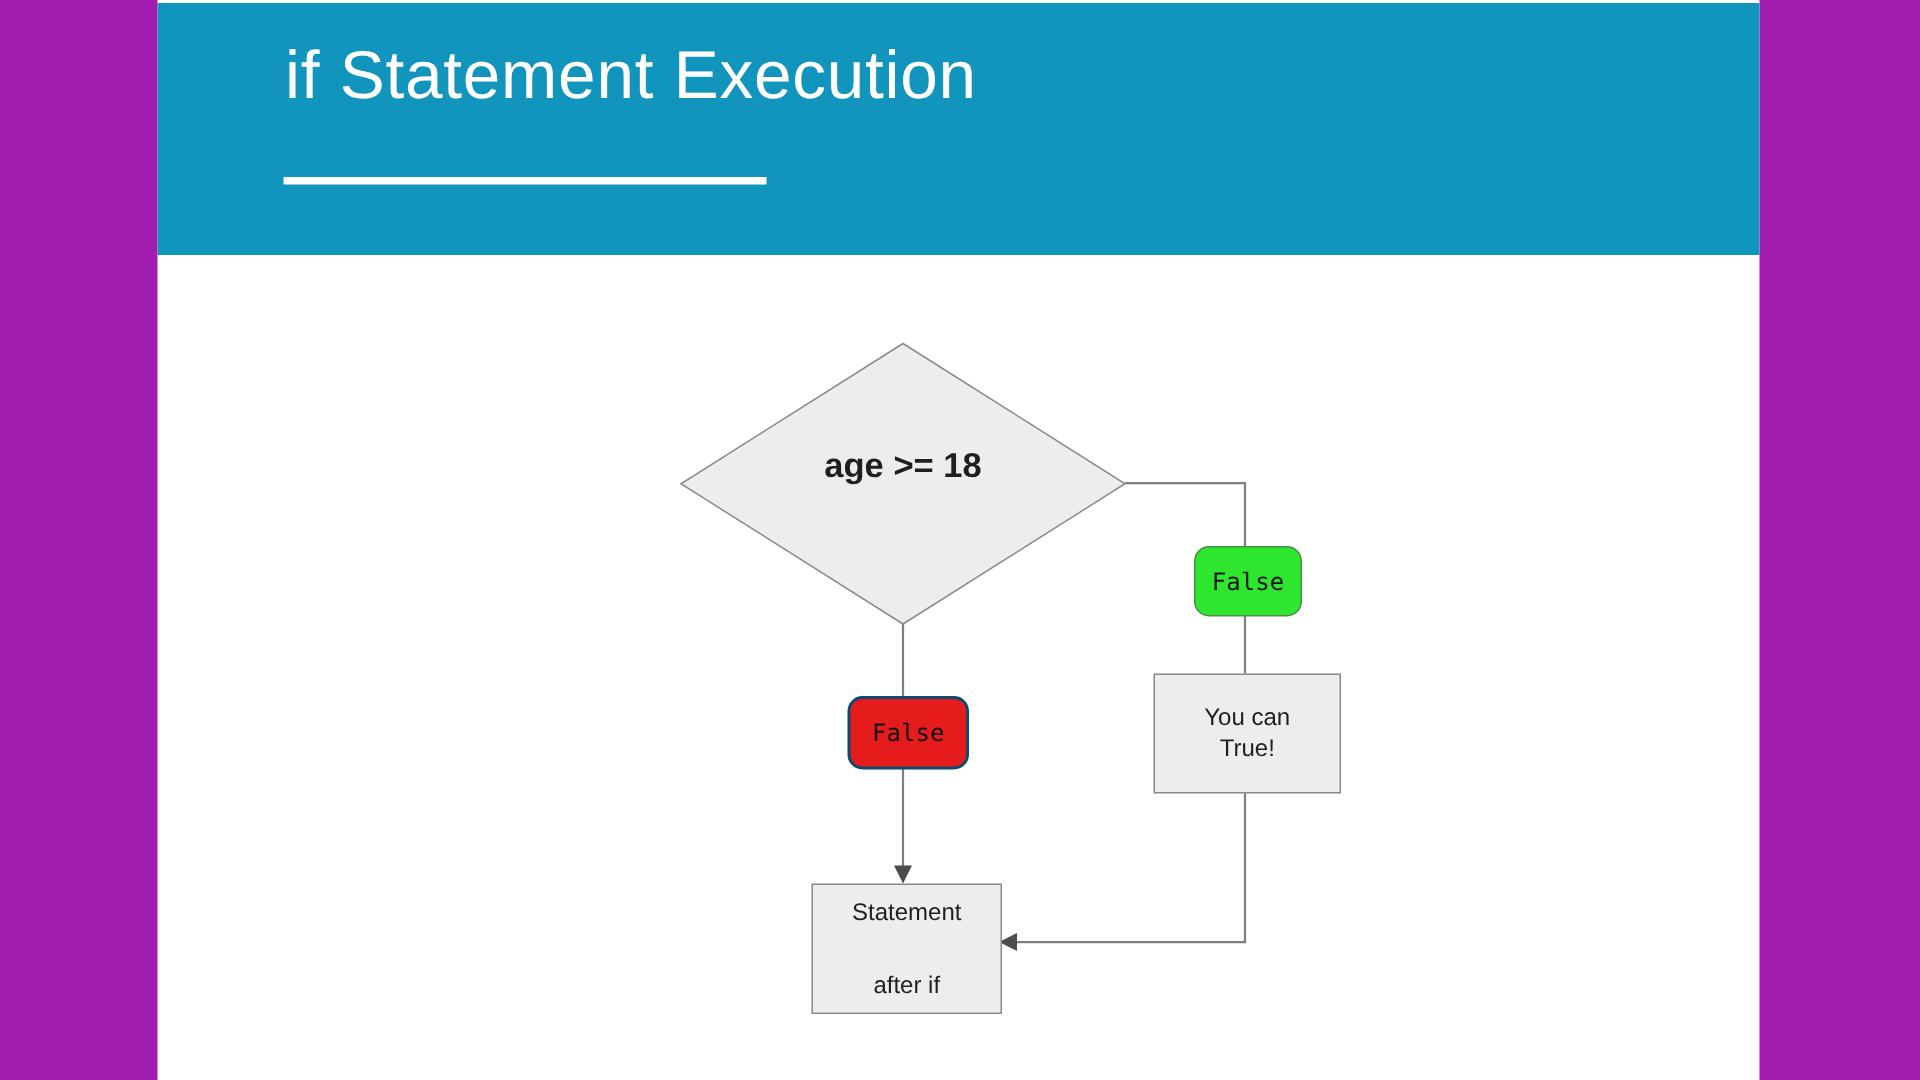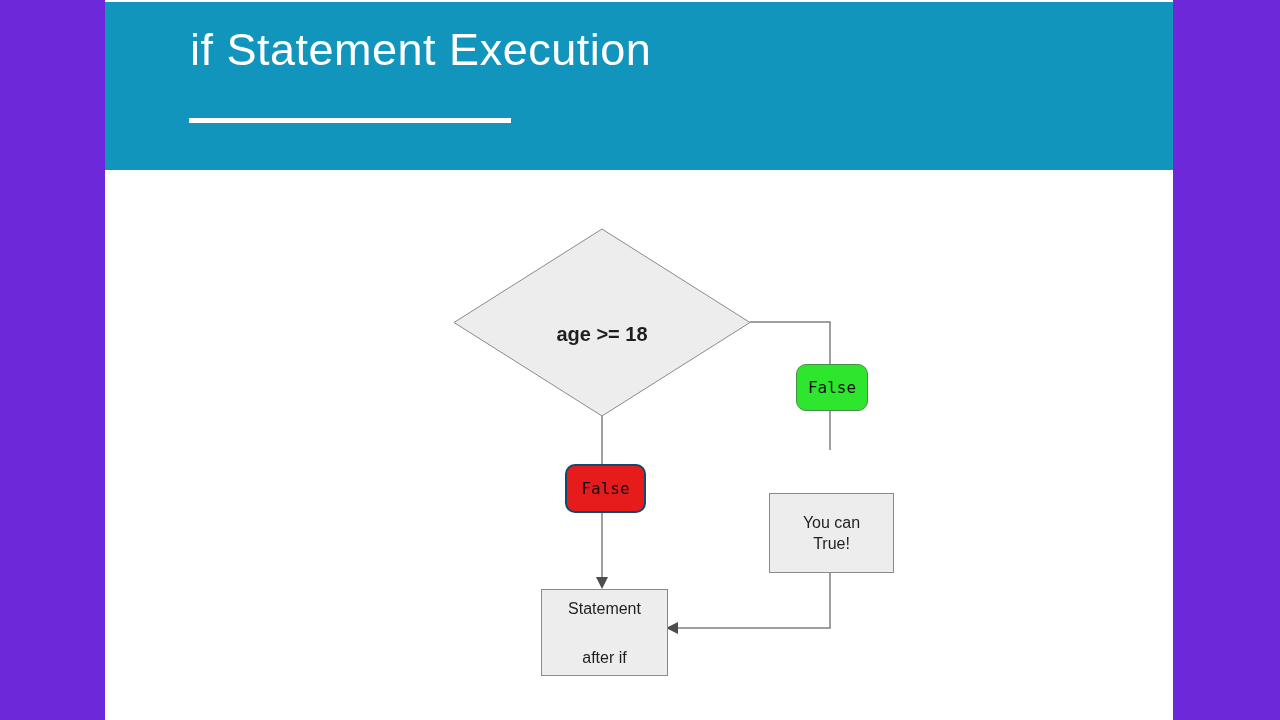--- a/index.html
+++ b/index.html
@@ -8,21 +8,21 @@
     width: 1280px;
     height: 720px;
     background: #000000;
     overflow: hidden;
     font-family: "Liberation Sans", sans-serif;
   }
   .stage {
     position: relative;
     width: 1280px;
     height: 720px;
-    background: #6d28d9;
+    background: #a21caf;
   }
   .slide {
     position: absolute;
     left: 105px;
     top: 0;
     width: 1068px;
     height: 720px;
     background: #ffffff;
   }
   .slide-header {
@@ -63,24 +63,24 @@
     display: flex;
     flex-direction: column;
     align-items: center;
     justify-content: center;
     text-align: center;
     color: #1f1f1f;
     box-sizing: border-box;
   }
   .condition-label {
     left: 397px;
-    top: 320px;
+    top: 296px;
     width: 200px;
     height: 28px;
-    font-size: 20px;
+    font-size: 23px;
     font-weight: 700;
   }
   .badge {
     font-family: "DejaVu Sans Mono", "Liberation Mono", monospace;
     font-size: 16px;
     border-radius: 10px;
     color: #101010;
   }
   .true-badge {
     left: 691px;
@@ -102,21 +102,20 @@
     background: #ededed;
     border: 1px solid #8a8a8a;
     font-size: 16px;
     line-height: 21px;
   }
   .vote-box {
     left: 664px;
     top: 449px;
     width: 125px;
     height: 80px;
-    margin-top: 44px;
   }
   .statement-box {
     left: 436px;
     top: 589px;
     width: 127px;
     height: 87px;
     gap: 28px;
   }
   .line-text { display: block; }
 </style>

